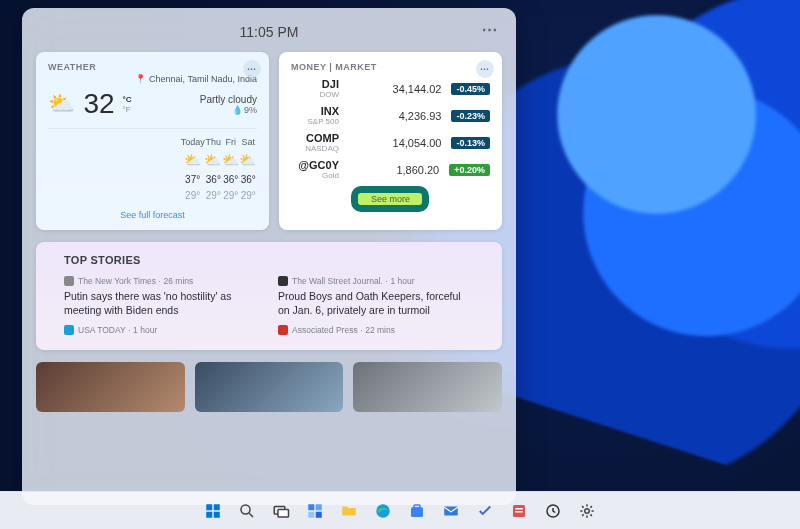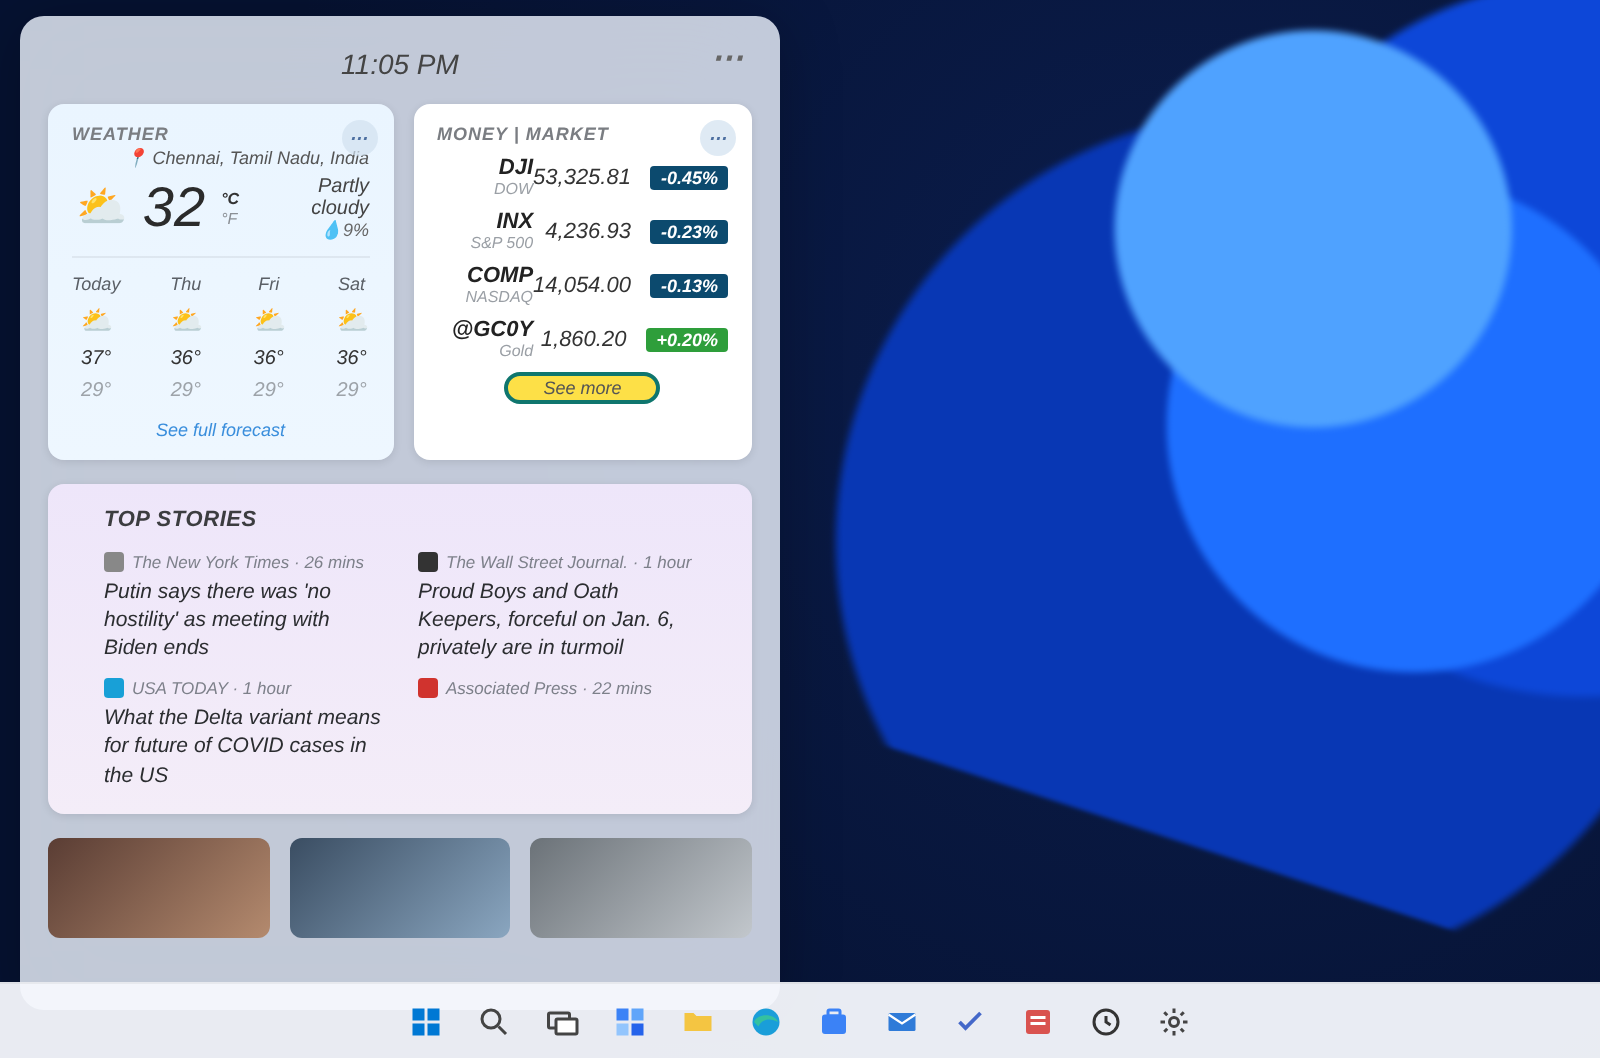--- a/index.html
+++ b/index.html
@@ -23,29 +23,28 @@
       radial-gradient(circle at 40% 40%, #4fa2ff 0 22%, transparent 23%),
       radial-gradient(circle at 55% 55%, #1e6fff 0 30%, transparent 31%),
       radial-gradient(circle at 68% 42%, #0d47d8 0 38%, transparent 39%),
       radial-gradient(circle at 45% 70%, #0837b4 0 46%, transparent 47%);
     filter: blur(1px);
     transform: rotate(18deg);
   }
 
   
   .panel {
-    position:absolute; left:10px; top:8px;
-    width:380px; height:497px;
+    position:absolute; left:22px; top:8px;
+    width:494px; height:497px;
     padding:10px 14px 0 14px;
     background: rgba(235,242,252,0.82);
     backdrop-filter: blur(24px);
     border-radius:12px;
     box-shadow: 0 4px 30px rgba(0,0,0,.25);
     overflow:hidden;
-    font-style:italic;
   }
   .panel-header { height:28px; display:flex; align-items:center; justify-content:center; position:relative; }
   .panel-time { font-size:14px; color:#444; }
   .panel-more { position:absolute; right:0; top:0; width:24px; height:22px; display:flex; align-items:center; justify-content:center; color:#666; font-weight:900; letter-spacing:1px; cursor:pointer; border-radius:4px;}
   .widgets-row { display:flex; gap:10px; margin-top:6px; }
 
   .card {
     background:#fff; border-radius:8px; padding:10px 12px;
     box-shadow:0 1px 4px rgba(0,0,0,.10);
     position:relative;
@@ -56,37 +55,37 @@
   
   .weather-card { flex:1.05; background:linear-gradient(180deg,#eaf5ff,#eef7ff); }
   .weather-loc { font-size:9px;color:#555;text-align:right;margin-top:2px;}
   .weather-main { display:flex; align-items:center; gap:8px; margin-top:4px;}
   .weather-temp { font-size:28px; color:#2b2b2b; font-weight:300;}
   .weather-units { display:flex; flex-direction:column; font-size:8px; color:#8a8f95; gap:1px;}
   .weather-units .sel { color:#333; font-weight:600;}
   .weather-cond { margin-left:auto; text-align:right; font-size:10px; color:#444;}
   .weather-cond div:last-child { color:#666; font-size:9px;}
   .weather-icon { font-size:22px; }
-  .forecast { display:flex; justify-content:space-between; margin-top:8px; border-top:1px solid rgba(0,0,0,.06); padding-top:6px;}
+  .forecast { display:flex; justify-content:flex-end; margin-top:8px; border-top:1px solid rgba(0,0,0,.06); padding-top:6px;}
   .fc-day { text-align:center; font-size:9px; color:#5a5f66; line-height:1.6;}
   .fc-day .ficon{font-size:14px;}
   .fc-day .hi{color:#333;font-size:10px;}
   .fc-day .lo{color:#9da3a9;font-size:10px;}
   .see-forecast { text-align:center;margin-top:6px;font-size:9px;color:#3a8edc;cursor:pointer;}
 
   
   .money-card { flex:1;}
   .mkt-row { display:flex; align-items:center; margin:6px 0; font-size:10px;}
   .mkt-symwrap { width:48px;text-align:right; }
   .mkt-row .sym{color:#222;font-weight:600;font-size:11px;}
   .mkt-row .sub{color:#9a9fa5;font-size:8px;}
   .mkt-row .val{margin-left:auto;color:#333;font-size:11px;}
   .mkt-row .chg{margin-left:10px;padding:1px 5px;border-radius:2px;color:#fff;font-size:9px;font-weight:600;}
   .neg{background:#0c4a6e;} .pos{background:#2e9e3b;}
-  .see-more {margin:6px auto 0 auto; display:block; width:78px; text-align:center; font-size:9px; color:#555; border:2px solid #0f766e; border-radius:10px; padding:1px 0; cursor:pointer; background:#fde047;}
+  .see-more {margin:6px auto 0 auto; display:block; width:78px; text-align:center; font-size:9px; color:#555; border:7px solid #0f766e; border-radius:10px; padding:1px 0; cursor:pointer; background:#bef264;}
 
   
   .stories-card { margin-top:12px; background:linear-gradient(180deg,#eee6fa,#f4edf8); padding:12px 28px;}
   .stories-title { font-size:11px; color:#3c3d40; font-weight:600; letter-spacing:.3px; margin-bottom:10px;}
   .stories-grid { display:grid; grid-template-columns:1fr 1fr; gap:8px 18px;}
   .story {cursor:pointer;}
   .story-src { font-size:8.5px;color:#7d808a;margin-bottom:3px; display:flex; align-items:center; gap:4px;}
   .story-src .srcicon{width:10px;height:10px;border-radius:2px;display:inline-block;}
   .story-hl { font-size:10.5px;color:#2b2d30; line-height:1.35;}
 
@@ -170,21 +169,21 @@
 
     <div class="card money-card">
       <span class="card-more">⋯</span>
       <div class="card-header">MONEY | MARKET</div>
       <div style="margin-top:6px;">
           <div class="mkt-row">
             <div class="mkt-symwrap">
               <div class="sym">DJI</div>
               <div class="sub">DOW</div>
             </div>
-            <div class="val">53,325.81</div>
+            <div class="val">34,144.02</div>
             <div class="chg neg">-0.45%</div>
           </div>
           <div class="mkt-row">
             <div class="mkt-symwrap">
               <div class="sym">INX</div>
               <div class="sub">S&amp;P 500</div>
             </div>
             <div class="val">4,236.93</div>
             <div class="chg neg">-0.23%</div>
           </div>
@@ -224,21 +223,20 @@
             <span class="srcicon" style="background:#333"></span>
             <span>The Wall Street Journal. · 1 hour</span>
           </div>
           <div class="story-hl">Proud Boys and Oath Keepers, forceful on Jan. 6, privately are in turmoil</div>
         </div>
         <div class="story">
           <div class="story-src">
             <span class="srcicon" style="background:#18a0d7"></span>
             <span>USA TODAY · 1 hour</span>
           </div>
-          <div class="story-hl">What the Delta variant means for future of COVID cases in the US</div>
         </div>
         <div class="story">
           <div class="story-src">
             <span class="srcicon" style="background:#d0332e"></span>
             <span>Associated Press · 22 mins</span>
           </div>
         </div>
       </div>
   </div>
 

